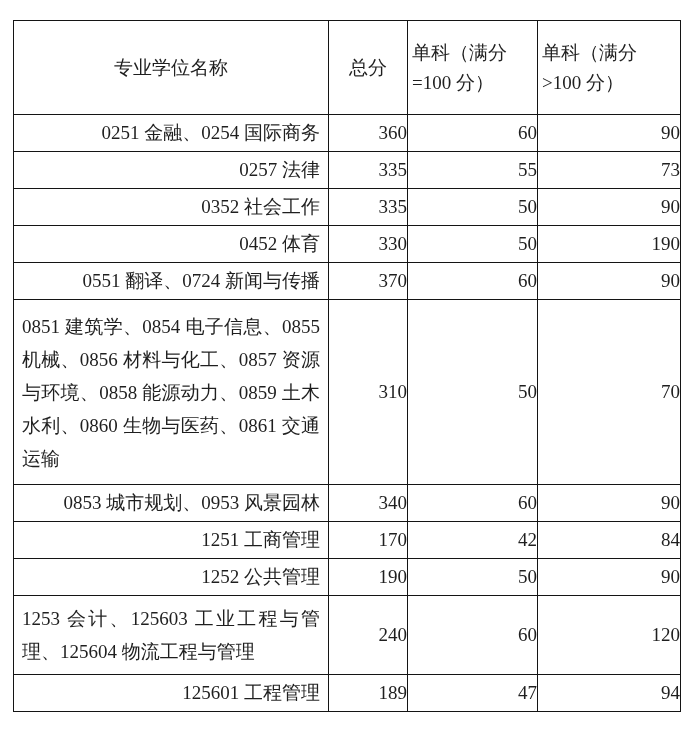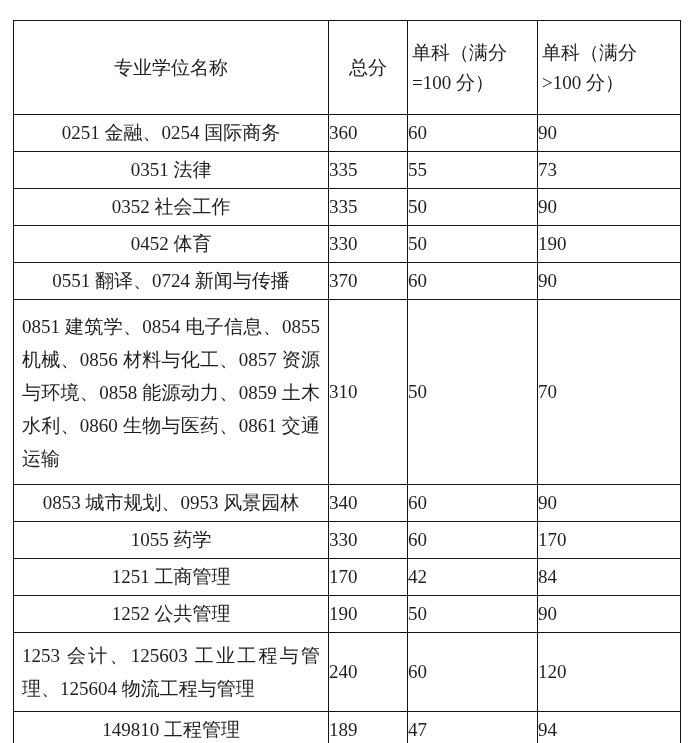--- a/index.html
+++ b/index.html
@@ -35,32 +35,32 @@
   .score-table th {
     text-align: center;
     padding: 0 4px;
   }
   .score-table th .hline {
     display: block;
     line-height: 30px;
     text-align: left;
   }
   td.name {
-    text-align: center;
+    text-align: right;
     padding: 2px 8px;
     line-height: 32px;
   }
   td.name.justify {
     text-align: justify;
     text-align-last: left;
     line-height: 33px;
     padding: 6px 8px;
   }
   td.num {
-    text-align: left;
+    text-align: right;
     padding: 0;
   }
   tr.row-s  { height: 37px; }
   tr.row-xl { height: 185px; }
   tr.row-l  { height: 74px; }
 </style>
 </head>
 <body>
 
 <table class="score-table">
@@ -85,21 +85,21 @@
     </tr>
   </thead>
   <tbody>
     <tr class="row-s">
       <td class="name">0251 金融、0254 国际商务</td>
       <td class="num">360</td>
       <td class="num">60</td>
       <td class="num">90</td>
     </tr>
     <tr class="row-s">
-      <td class="name">0351 法律</td>
+      <td class="name">0257 法律</td>
       <td class="num">335</td>
       <td class="num">55</td>
       <td class="num">73</td>
     </tr>
     <tr class="row-s">
       <td class="name">0352 社会工作</td>
       <td class="num">335</td>
       <td class="num">50</td>
       <td class="num">90</td>
     </tr>
@@ -121,43 +121,37 @@
       <td class="num">50</td>
       <td class="num">70</td>
     </tr>
     <tr class="row-s">
       <td class="name">0853 城市规划、0953 风景园林</td>
       <td class="num">340</td>
       <td class="num">60</td>
       <td class="num">90</td>
     </tr>
     <tr class="row-s">
-      <td class="name">1055 药学</td>
-      <td class="num">330</td>
-      <td class="num">60</td>
-      <td class="num">170</td>
-    </tr>
-    <tr class="row-s">
       <td class="name">1251 工商管理</td>
       <td class="num">170</td>
       <td class="num">42</td>
       <td class="num">84</td>
     </tr>
     <tr class="row-s">
       <td class="name">1252 公共管理</td>
       <td class="num">190</td>
       <td class="num">50</td>
       <td class="num">90</td>
     </tr>
     <tr class="row-l">
       <td class="name justify">1253 会计、125603 工业工程与管理、125604 物流工程与管理</td>
       <td class="num">240</td>
       <td class="num">60</td>
       <td class="num">120</td>
     </tr>
     <tr class="row-s">
-      <td class="name">149810 工程管理</td>
+      <td class="name">125601 工程管理</td>
       <td class="num">189</td>
       <td class="num">47</td>
       <td class="num">94</td>
     </tr>
   </tbody>
 </table>
 
 </body></html>

